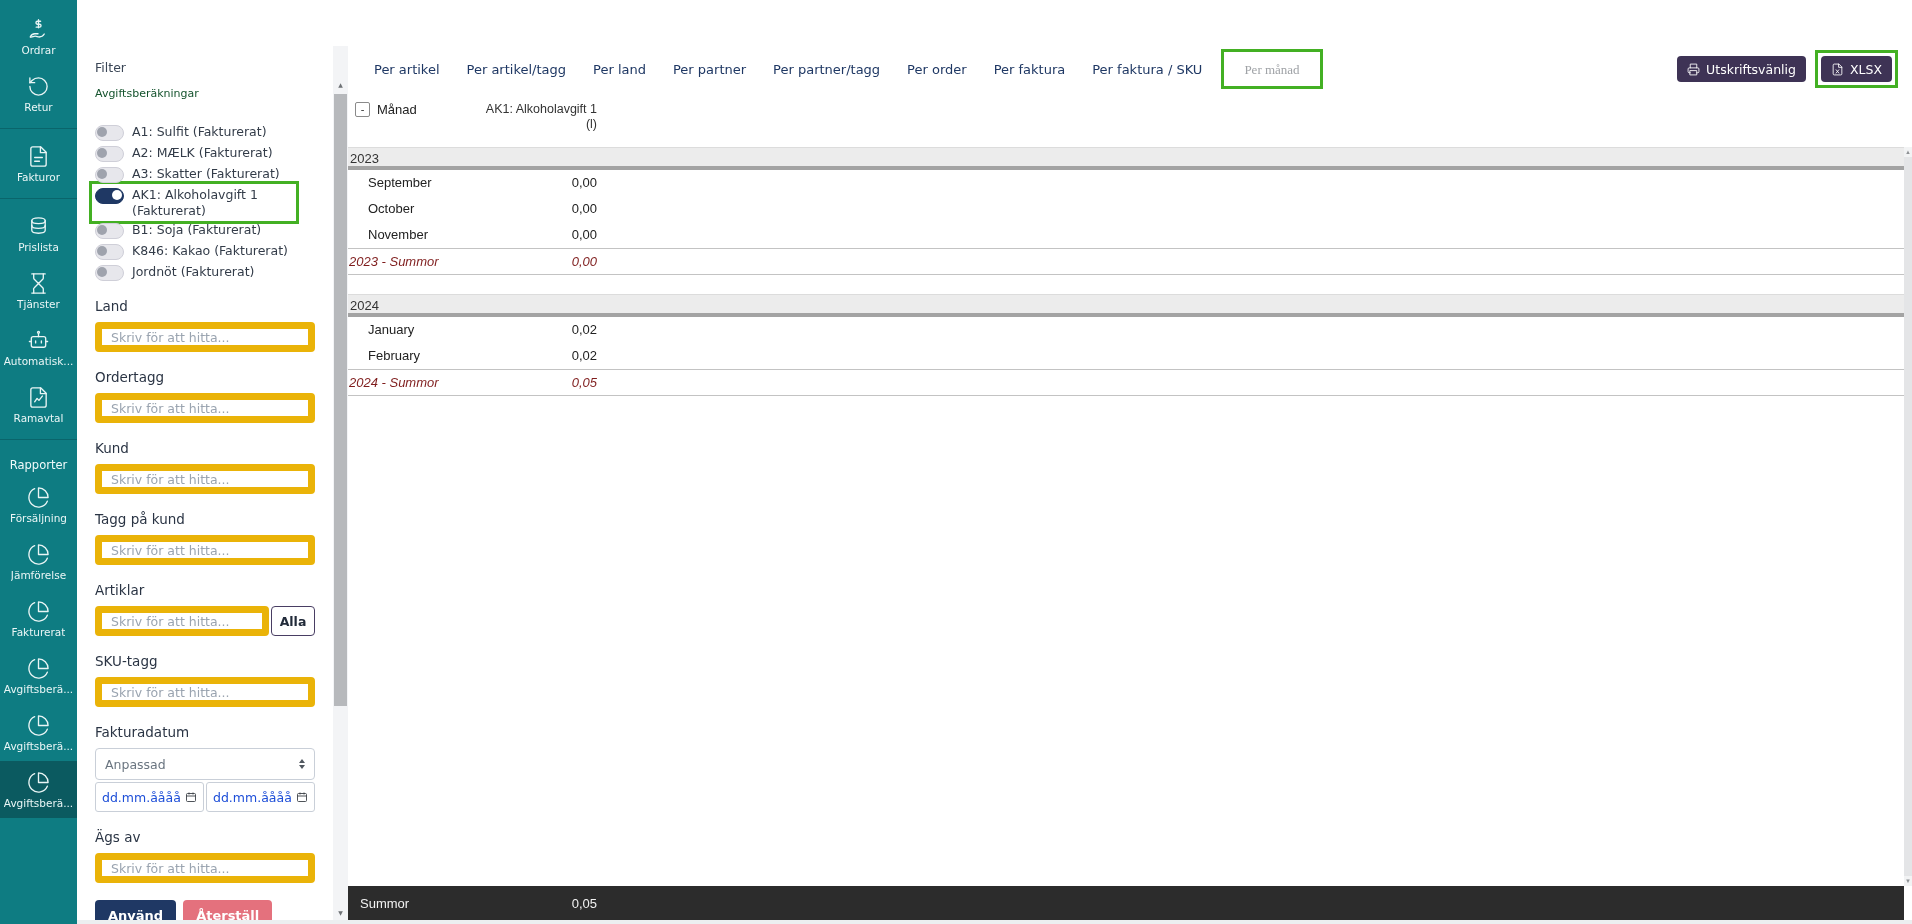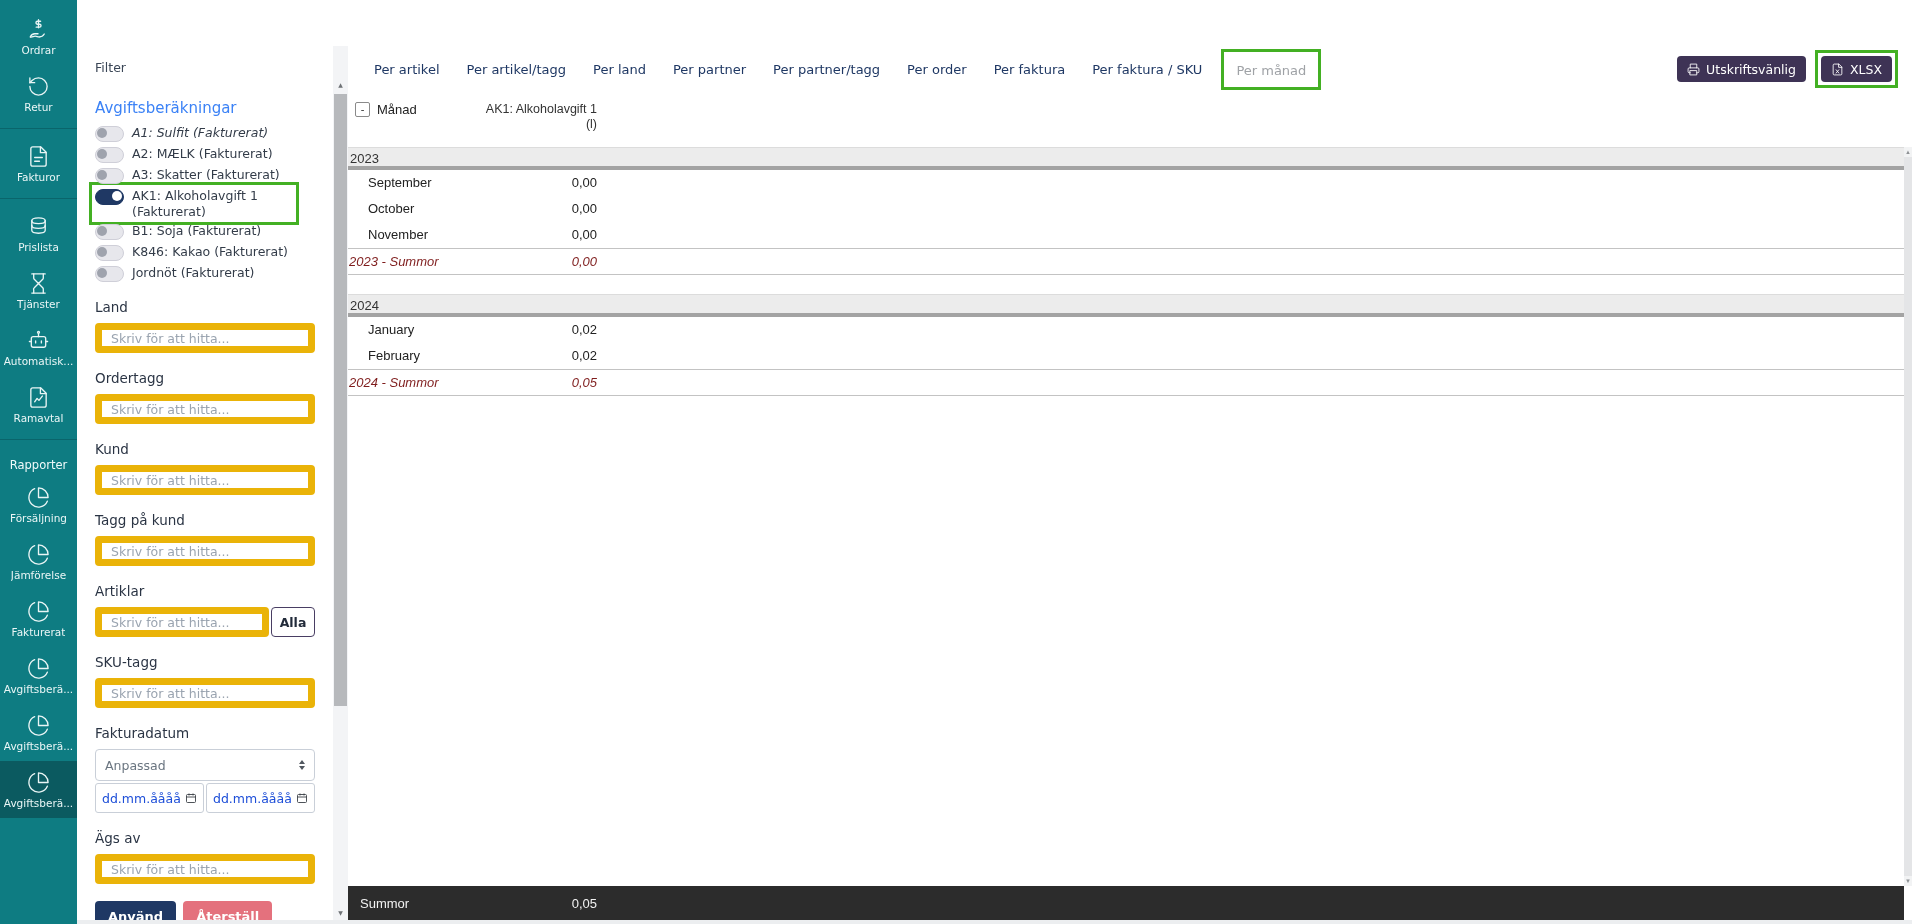--- a/index.html
+++ b/index.html
@@ -24,23 +24,23 @@
   .history-btn svg{width:14px;height:14px;stroke:#fff;fill:none;stroke-width:1.7;stroke-linecap:round;stroke-linejoin:round;}
   .caret-down{width:0;height:0;border-left:3.5px solid transparent;border-right:3.5px solid transparent;border-top:4px solid #e8ecf4;}
   .crumb-chevron{margin:0 8px 0 9px;display:flex;}
   .crumb-chevron svg{width:14px;height:14px;stroke:#48536a;fill:none;stroke-width:1.6;stroke-linecap:round;stroke-linejoin:round;}
   .breadcrumb{font-size:14.5px;color:#23334e;padding:3px 16px 7px 4px;border-bottom:2px solid var(--underline-blue,#2a5caa);cursor:pointer;}
 
   
   .filter-panel{position:absolute;left:77px;top:46px;width:256px;bottom:4px;background:#fff;
                 padding:14px 18px 0;box-sizing:border-box;overflow:hidden;}
   .filter-title{font-size:12.5px;color:#3a4656;}
-  .charges-heading{font-size:15px;color:#3b82f6;margin-top:24px;}
+  .charges-heading{font-size:11px;color:#14532d;margin-top:12px;}
   .toggle-row{display:flex;align-items:flex-start;gap:8px;margin-top:4px;font-size:12.5px;color:#333c49;line-height:1.25;}
-  .toggle-row.first{margin-top:8px;font-style:italic;}
+  .toggle-row.first{margin-top:24px;}
   .toggle-row.highlighted{outline:3px solid var(--accent-green,#43b023);outline-offset:3px;width:fit-content;max-width:196px;padding-right:2px;}
   .switch{width:27px;height:14px;border-radius:8px;background:#e7e7ec;border:1px solid #cfcfd8;position:relative;flex:0 0 auto;margin-top:1px;cursor:pointer;}
   .switch .knob{position:absolute;left:1px;top:1px;width:10px;height:10px;border-radius:50%;background:#9fa3ad;}
   .switch.on{background:var(--navy,#1f3864);border-color:var(--navy,#1f3864);}
   .switch.on .knob{left:auto;right:1px;background:#fff;}
   .field-label{font-size:13.5px;color:#2a3444;margin:17px 0 8px;}
   .text-input{width:100%;height:30px;border:7px solid #eab308;border-radius:4px;box-sizing:border-box;
               font:12.5px "DejaVu Sans",sans-serif;color:#333;padding:0 9px;outline:none;background:#fff;}
   .text-input::placeholder{color:#9aa4b0;}
   .artiklar-row{display:flex;gap:2px;}
@@ -68,21 +68,21 @@
   .fs-thumb{position:absolute;top:48px;left:1px;width:13px;height:612px;background:#b7b9bc;}
   .fs-down{position:absolute;bottom:8px;left:0;width:15px;text-align:center;font-size:6px;color:#6f7276;line-height:1;}
 
   
   .content{position:absolute;left:348px;top:46px;right:0;bottom:0;font-family:"Liberation Sans",sans-serif;}
   .content-header{height:46px;display:flex;align-items:center;padding:0 14px 0 26px;box-sizing:border-box;
                   font-family:"DejaVu Sans",sans-serif;}
   .tabs{display:flex;align-items:center;gap:27px;flex:1;}
   .tab{font-size:13px;color:var(--navy,#1f3864);cursor:pointer;white-space:nowrap;}
   .tab.active{color:#9fa2a6;cursor:default;}
-  .tab-highlight{border:3px solid var(--accent-green,#43b023);padding:8px 12px;margin-left:-8px;}
+  .tab-highlight{border:3px solid var(--accent-green,#43b023);padding:8px 20px;margin-left:-8px;font-family:Liberation Serif, serif;}
   .header-actions{display:flex;align-items:center;gap:9px;}
   .btn-dark{display:flex;align-items:center;gap:6px;background:var(--btn-purple,#3e3355);color:#fff;border:none;border-radius:4px;
             height:26px;padding:0 10px;font:12.5px "DejaVu Sans",sans-serif;cursor:pointer;}
   .btn-dark svg{width:13px;height:13px;stroke:#fff;fill:none;stroke-width:1.6;stroke-linecap:round;stroke-linejoin:round;}
   .xlsx-highlight{border:3px solid var(--accent-green,#43b023);padding:3px;display:flex;}
 
   .table-header{height:55px;position:relative;padding-top:10px;box-sizing:border-box;}
   .month-col{display:flex;align-items:center;gap:7px;padding-left:7px;font-size:13px;color:#222;}
   .collapse-box{width:15px;height:15px;border:1px solid #8a8a8a;border-radius:2px;display:flex;align-items:center;
                 justify-content:center;font-size:11px;color:#333;background:#fff;cursor:pointer;line-height:1;padding:0;}

